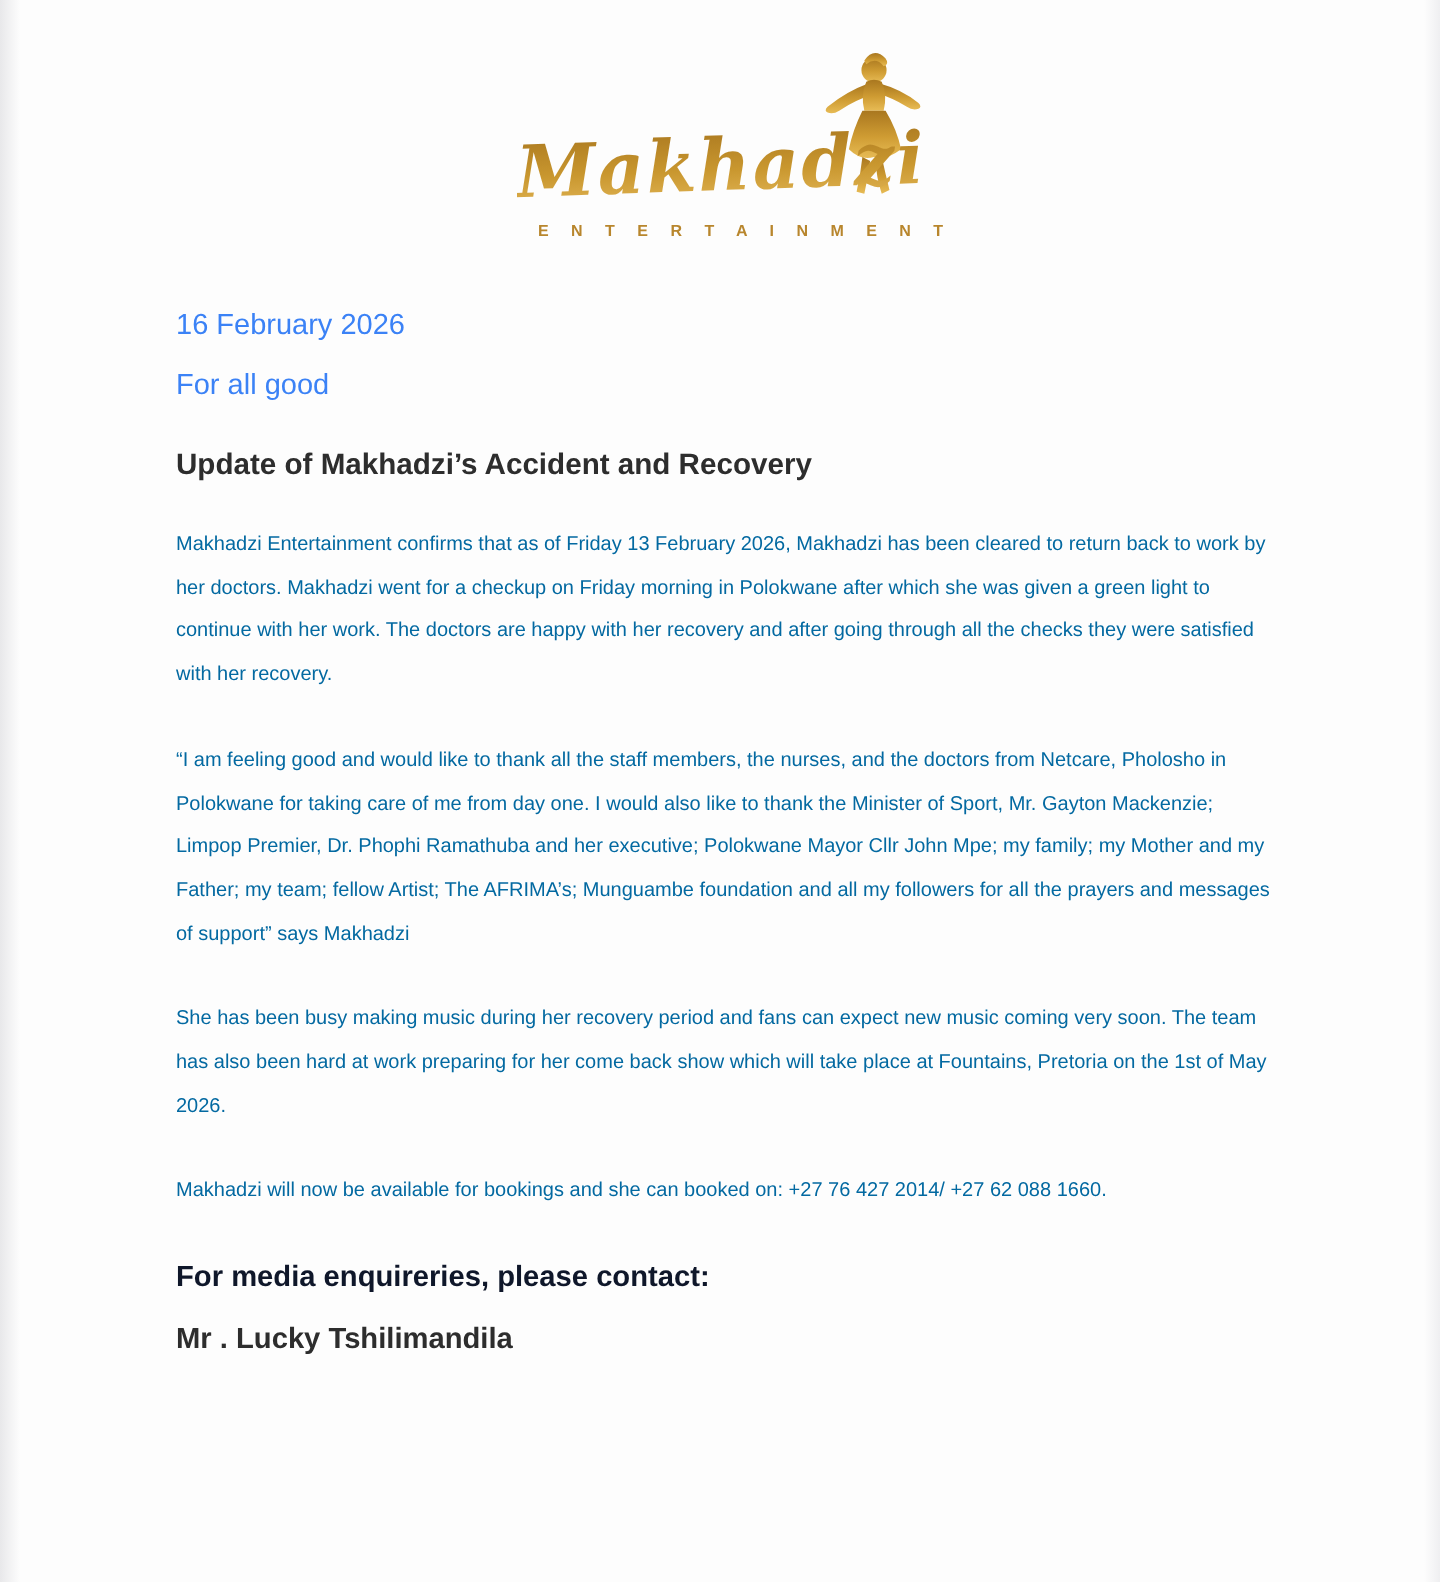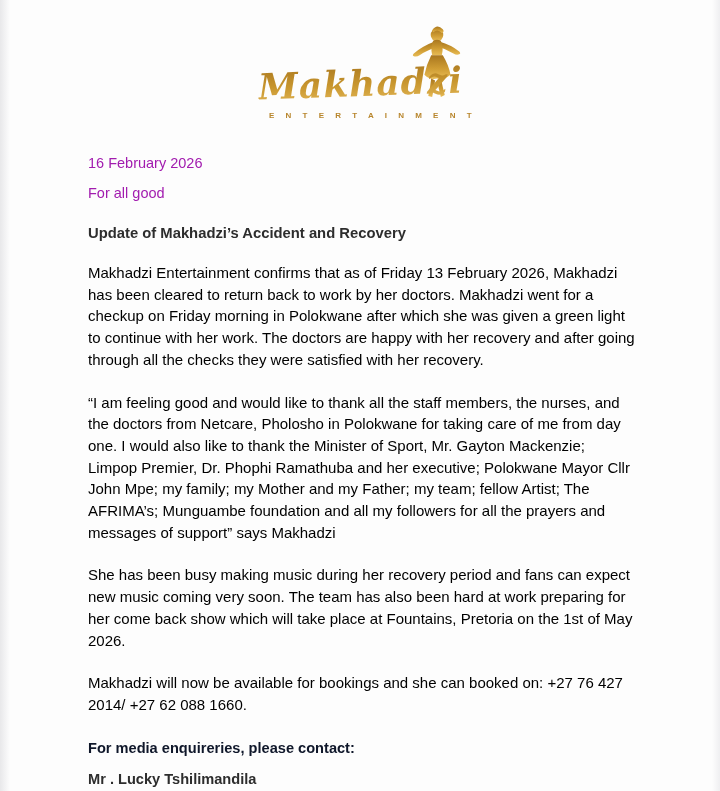--- a/index.html
+++ b/index.html
@@ -60,33 +60,33 @@
     right: 2px;
     top: -4px;
     width: 58px;
     height: 78px;
   }
   
   .meta-line {
     font-size: 14.5px;
     line-height: 15px;
     margin: 0 0 15px 0;
-    color: #a21caf;
+    color: #3b82f6;
   }
   .letter-title {
     font-size: 14.8px;
     font-weight: bold;
     color: #2d2d2d;
     margin: 24px 0 0 0;
   }
   .para {
-    font-size: 15px;
+    font-size: 10px;
     line-height: 21.7px;
     margin: 16px 0 0 0;
-    color: #000000;
+    color: #0369a1;
     max-width: 556px;
   }
   .para.gap-lg { margin-top: 21px; }
   .contact-head {
     font-size: 14.6px;
     font-weight: bold;
     color: #0f172a;
     margin: 24px 0 0 0;
   }
   .contact-line {

